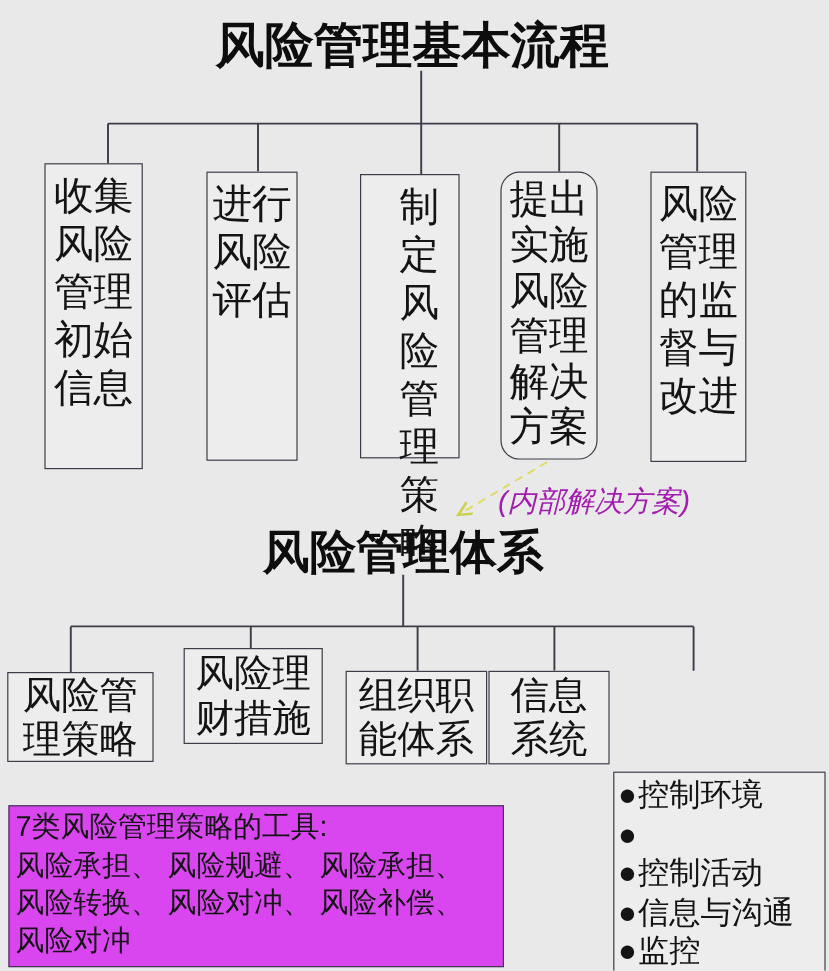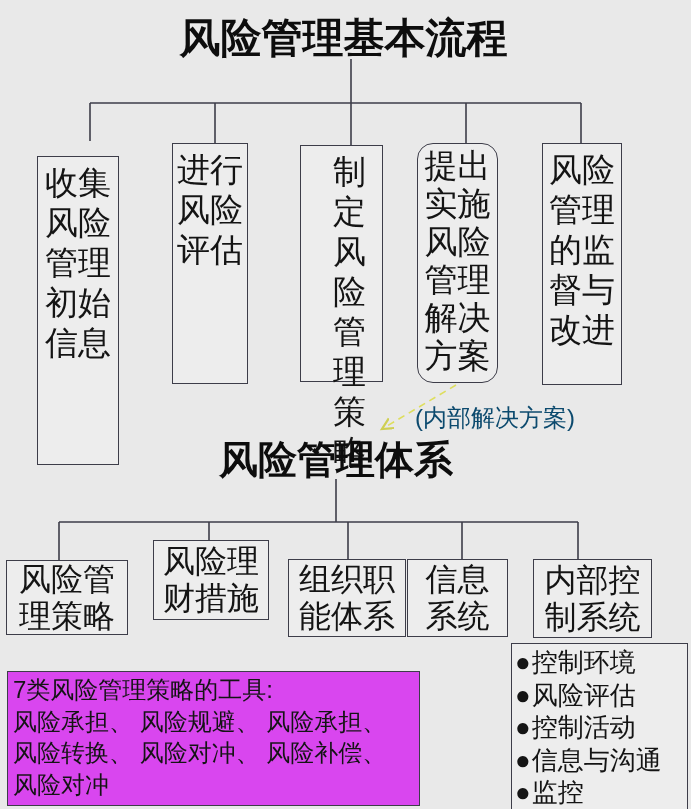--- a/index.html
+++ b/index.html
@@ -37,21 +37,21 @@
     background: #ededed;
     border: 1.5px solid #3d3d49;
     text-align: center;
     white-space: pre-line;
   }
   .step {
     font-size: 33px;
     line-height: 40px;
     padding-top: 6px;
   }
-  .s1 { left: 37px;  top: 156px; width: 82px; height: 309px; }
+  .s1 { left: 37px;  top: 136px; width: 82px; height: 255px; }
   .s2 { left: 172px; top: 143px; width: 76px; height: 241px; }
   .s3 { left: 300px; top: 145px; width: 83px; height: 237px; padding-left: 16px; }
   .s4 { left: 417px; top: 143px; width: 81px; height: 240px; line-height: 38px; padding-top: 3px; border-radius: 16px; }
   .s5 { left: 542px; top: 143px; width: 80px; height: 242px; }
   .comp {
     font-size: 32px;
     line-height: 37px;
     display: flex;
     align-items: center;
     justify-content: center;
@@ -60,22 +60,23 @@
   .c1 { left: 6px;   top: 560px; width: 122px; height: 75px; }
   .c2 { left: 153px; top: 540px; width: 116px; height: 80px; }
   .c3 { left: 288px; top: 559px; width: 118px; height: 78px; }
   .c4 { left: 407px; top: 559px; width: 101px; height: 78px; }
   .c5 { left: 533px; top: 559px; width: 119px; height: 79px; }
   .annotation {
     position: absolute;
     left: 415px;
     top: 402px;
     font-size: 24px;
-    color: #0c4a6e;
+    color: #a21caf;
     white-space: nowrap;
+    font-style: italic;
   }
   .tools-box {
     position: absolute;
     left: 7px;
     top: 671px;
     width: 413px;
     height: 135px;
     box-sizing: border-box;
     background: #d946ef;
     border: 1.5px solid #3d3d49;
@@ -155,38 +156,35 @@
   <div class="title t2">风险管理体系</div>
 
   <div class="node comp c1">风险管
 理策略</div>
   <div class="node comp c2">风险理
 财措施</div>
   <div class="node comp c3">组织职
 能体系</div>
   <div class="node comp c4">信息
 系统</div>
-  <div class="node comp c5">内部控
-制系统</div>
 
   <div class="tools-box">
     <div class="tools-line">7类风险管理策略的工具:</div>
     <div class="tools-line">风险承担、 风险规避、 风险承担、</div>
     <div class="tools-line">风险转换、 风险对冲、 风险补偿、</div>
     <div class="tools-line">风险对冲</div>
   </div>
 
   <div class="control-box">
     <div class="ctrl-item">
       <span class="ctrl-bullet">●</span>
       <span>控制环境</span>
     </div>
     <div class="ctrl-item">
       <span class="ctrl-bullet">●</span>
-      <span>风险评估</span>
     </div>
     <div class="ctrl-item">
       <span class="ctrl-bullet">●</span>
       <span>控制活动</span>
     </div>
     <div class="ctrl-item">
       <span class="ctrl-bullet">●</span>
       <span>信息与沟通</span>
     </div>
     <div class="ctrl-item">

